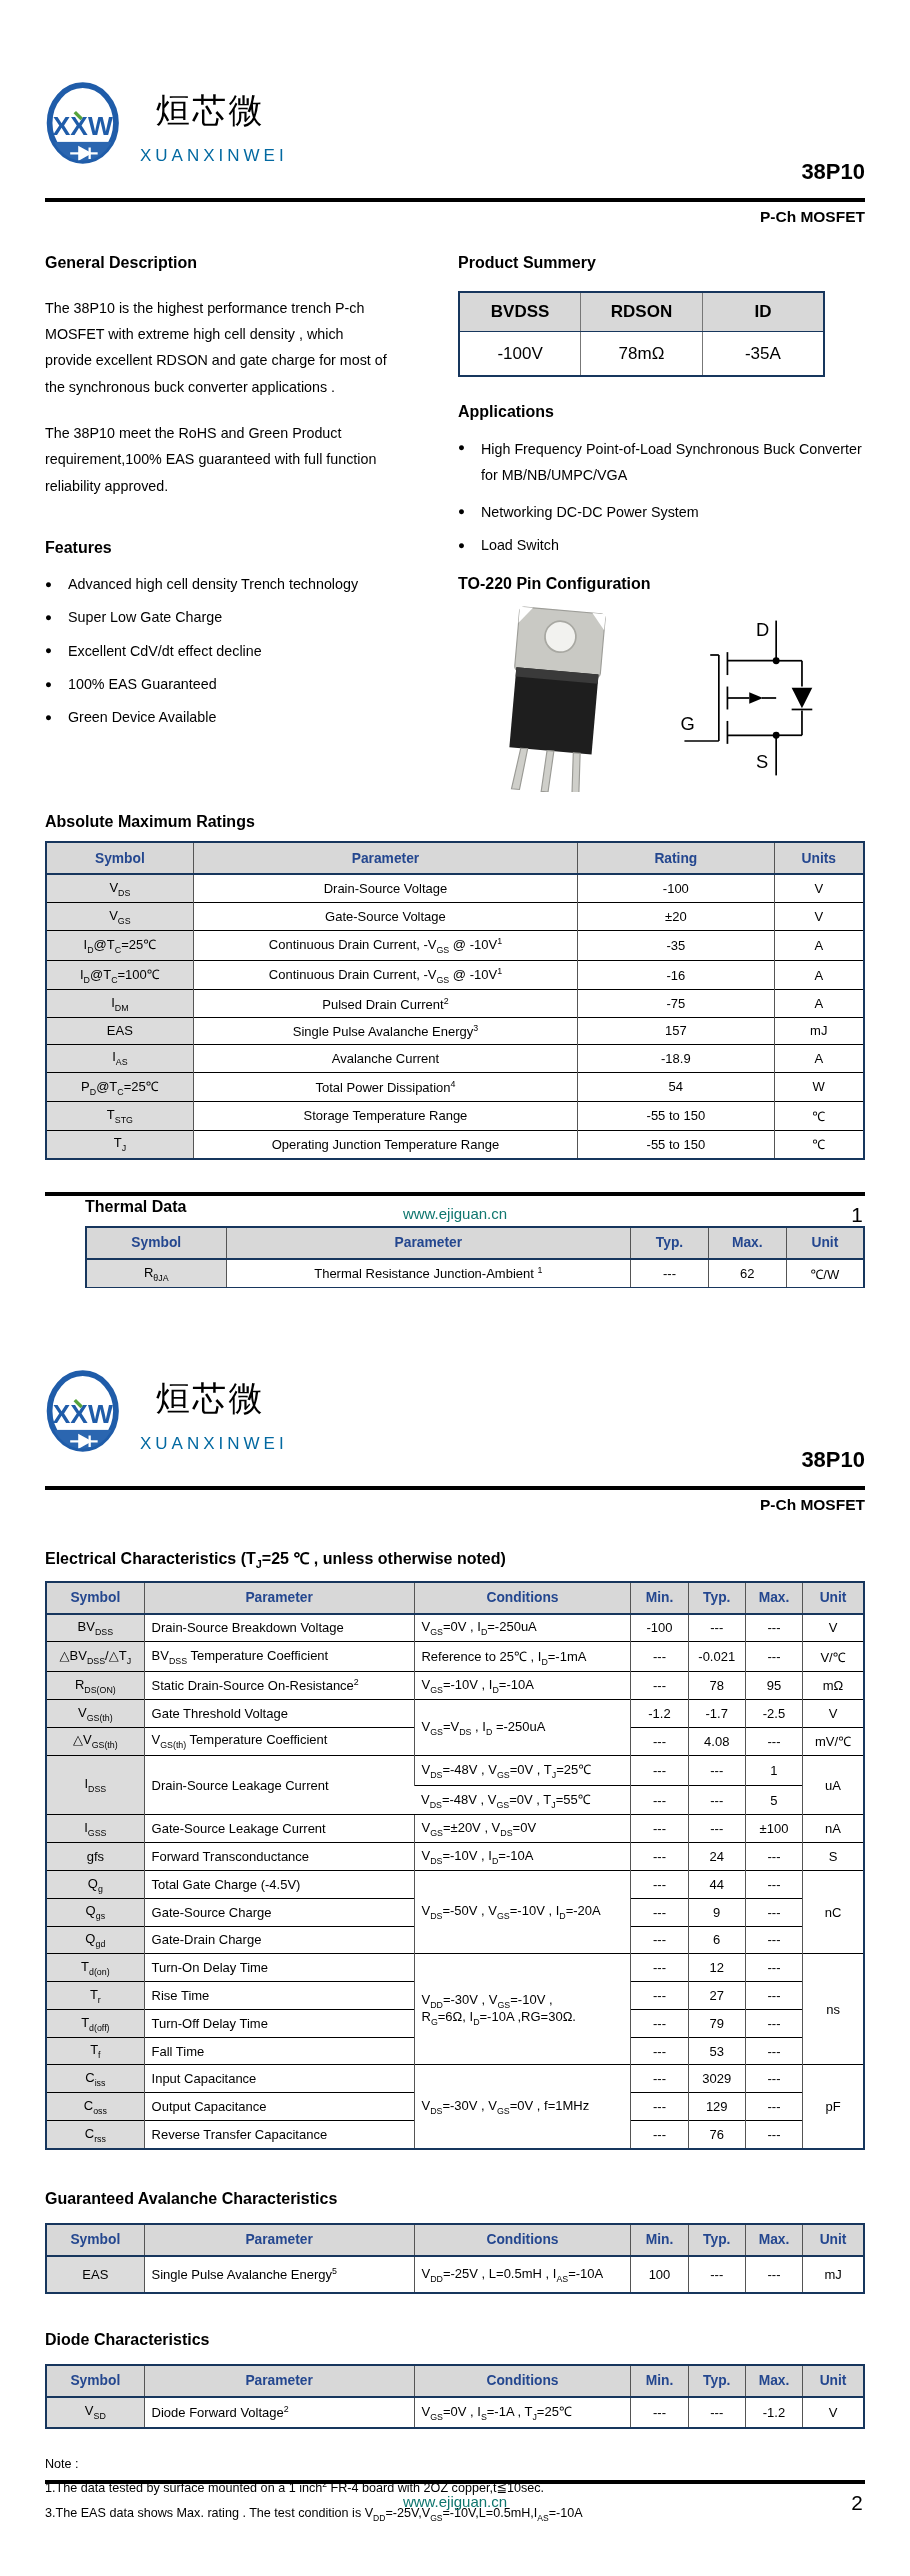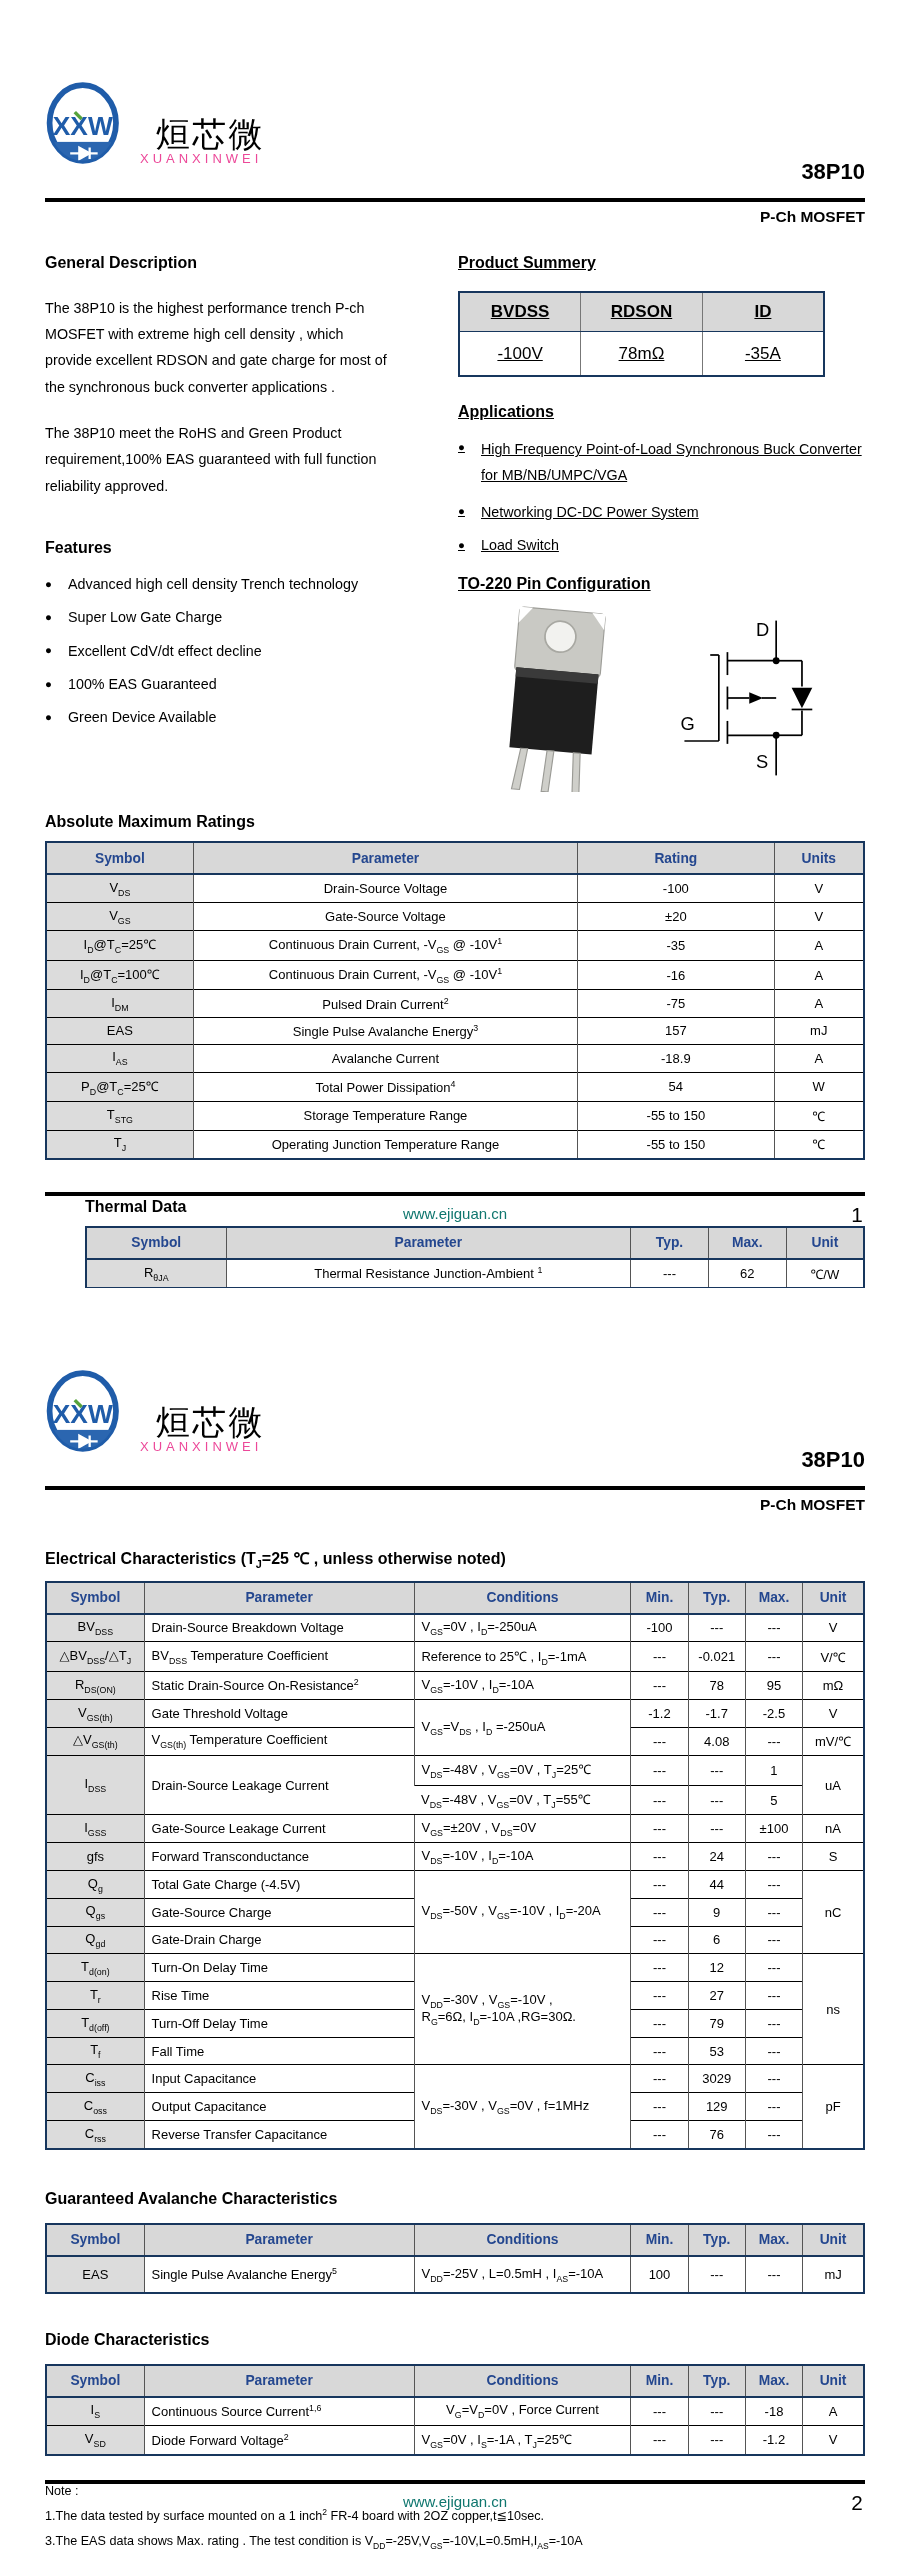--- a/index.html
+++ b/index.html
@@ -3,32 +3,32 @@
 <meta charset="utf-8">
 <style>
   html,body{margin:0;padding:0;background:#ffffff;}
   body{width:910px;font-family:"Liberation Sans",sans-serif;color:#000;}
   .page{position:relative;width:910px;height:1288px;background:#fff;box-sizing:border-box;padding:0 45px;overflow:hidden;}
 
   
   .hdr{position:relative;padding-top:80px;height:115px;}
   .logo-wrap{display:flex;align-items:flex-end;gap:16px;}
   .brand-cn{font-size:34px;font-weight:normal;letter-spacing:2.3px;line-height:1;margin-left:16px;}
-  .brand-en{font-size:13px;letter-spacing:4px;color:#ec4899;margin-top:0;}
+  .brand-en{font-size:17px;letter-spacing:4px;color:#0369a1;margin-top:19px;}
   .partno{position:absolute;right:0;bottom:10.3px;font-size:22px;font-weight:bold;}
   .hdr-rule{border:none;border-top:4px solid #000;margin:3.4px 0 0 0;}
   .subtitle{text-align:right;font-size:15.5px;font-weight:bold;margin-top:5.7px;}
 
   
   .sec-title{font-size:16px;font-weight:bold;margin:0 0 10.3px 0;}
 
   
   .cols{display:flex;margin-top:27.5px;}
   .col-l{width:379px;}
-  .col-r{flex:1;padding-left:34px;text-decoration:underline;}
+  .col-r{flex:1;padding-left:34px;}
   .desc p{font-size:14.3px;line-height:1.85;margin:0 0 19.5px 0;width:344px;}
   .blist{margin-top:5.7px;}
   .blist .bi{display:flex;font-size:14.3px;line-height:1.45;margin-bottom:12.6px;}
   .blist .bi .dot{flex:0 0 23px;font-size:11.5px;padding-top:1.7px;}
   .blist .bi .bt{flex:1;}
 
   
   table.dt{border-collapse:collapse;width:100%;border:2.3px solid #17365D;table-layout:fixed;}
   table.dt th{background:#D8D8D8;color:#24478F;font-size:13.8px;font-weight:bold;padding:7.5px 3.4px;border-bottom:2.3px solid #17365D;border-left:0.6px solid #555;}
   table.dt th:first-child{border-left:none;}
@@ -596,29 +596,20 @@
           <tr>
         <th>Symbol</th>
         <th>Parameter</th>
         <th>Conditions</th>
         <th>Min.</th>
         <th>Typ.</th>
         <th>Max.</th>
         <th>Unit</th>
       </tr>
       <tr>
-            <td class="sym">I<sub>S</sub></td>
-            <td class="left">Continuous Source Current<sup>1,6</sup></td>
-            <td>V<sub>G</sub>=V<sub>D</sub>=0V , Force Current</td>
-            <td>---</td>
-            <td>---</td>
-            <td>-18</td>
-            <td>A</td>
-          </tr>
-      <tr>
             <td class="sym">V<sub>SD</sub></td>
             <td class="left">Diode Forward Voltage<sup>2</sup></td>
             <td class="left">V<sub>GS</sub>=0V , I<sub>S</sub>=-1A , T<sub>J</sub>=25℃</td>
             <td>---</td>
             <td>---</td>
             <td>-1.2</td>
             <td>V</td>
           </tr>
     </tbody>
       </table>

